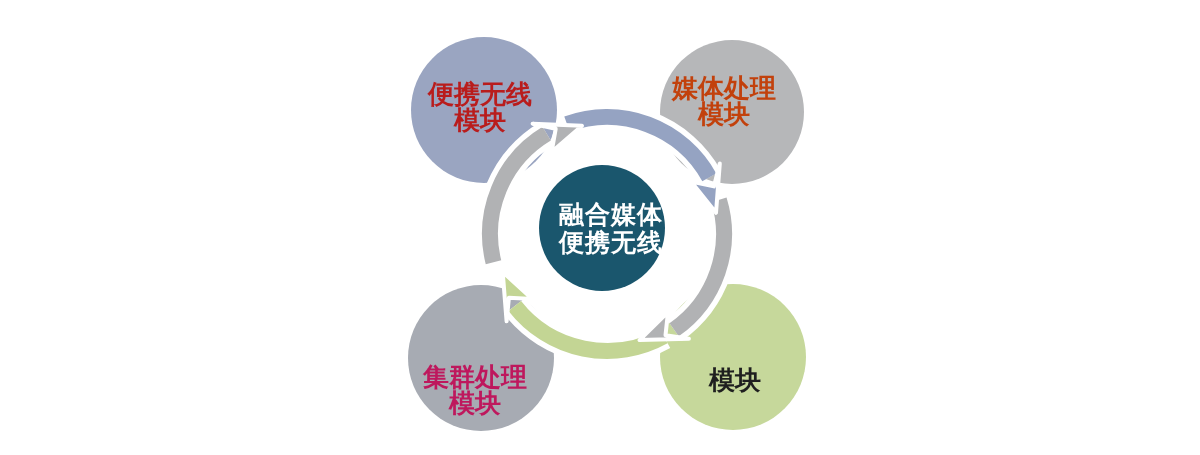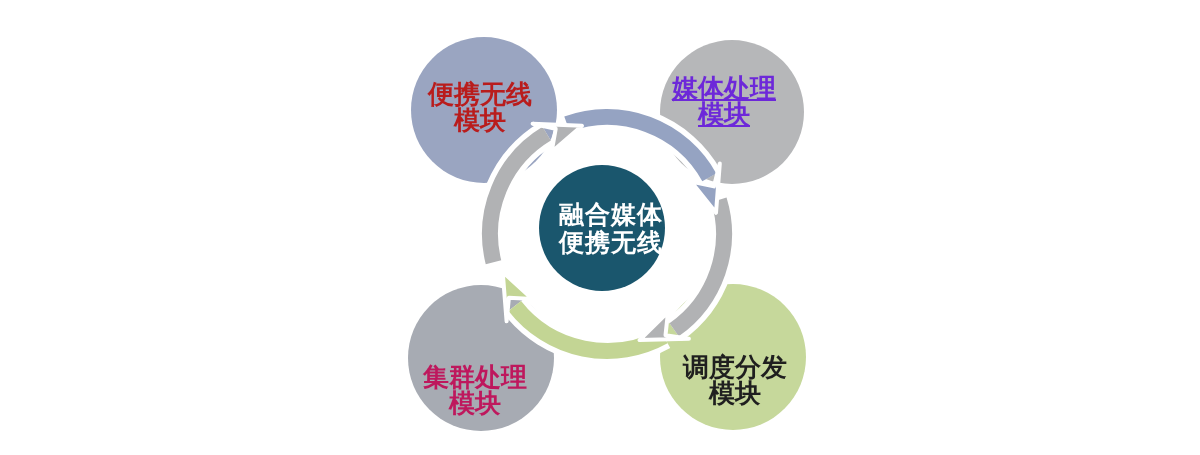--- a/index.html
+++ b/index.html
@@ -60,32 +60,31 @@
       <polygon points="639.5,340.1 688.9,338.8 665.5,335.3 668.0,312.0" fill="#b1b2b4" stroke="#ffffff" stroke-width="4" stroke-linejoin="round"></polygon>
       <polygon points="502.7,272.0 506.6,321.3 508.9,297.7 532.3,298.9" fill="#c3d594" stroke="#ffffff" stroke-width="4" stroke-linejoin="round"></polygon>
       <circle cx="602" cy="228" r="63" fill="#1a566d"></circle>
     </svg>
 
   <div class="node-label" style="left: 480px; top: 107px; color: #b91c1c;">
     <span class="line">便携无线</span>
     <span class="line">模块</span>
   </div>
 
-  <div class="node-label" style="left: 724px; top: 101px; color: #6d28d9; text-decoration: underline;">
+  <div class="node-label" style="left: 724px; top: 101px; color: #c2410c;">
     <span class="line">媒体处理</span>
     <span class="line">模块</span>
   </div>
 
   <div class="node-label" style="left: 475px; top: 390px; color: #be185d;">
     <span class="line">集群处理</span>
     <span class="line">模块</span>
   </div>
 
   <div class="node-label" style="left: 735px; top: 380px; color: rgb(31, 31, 31);">
-    <span class="line">调度分发</span>
     <span class="line">模块</span>
   </div>
 
   <div class="node-label center-label" style="left: 603px; top: 229px; color: rgb(255, 255, 255); margin-left: 8px;">
     <span class="line">融合媒体</span>
     <span class="line">便携无线</span>
   </div>
 </div>
 
 </body></html>

